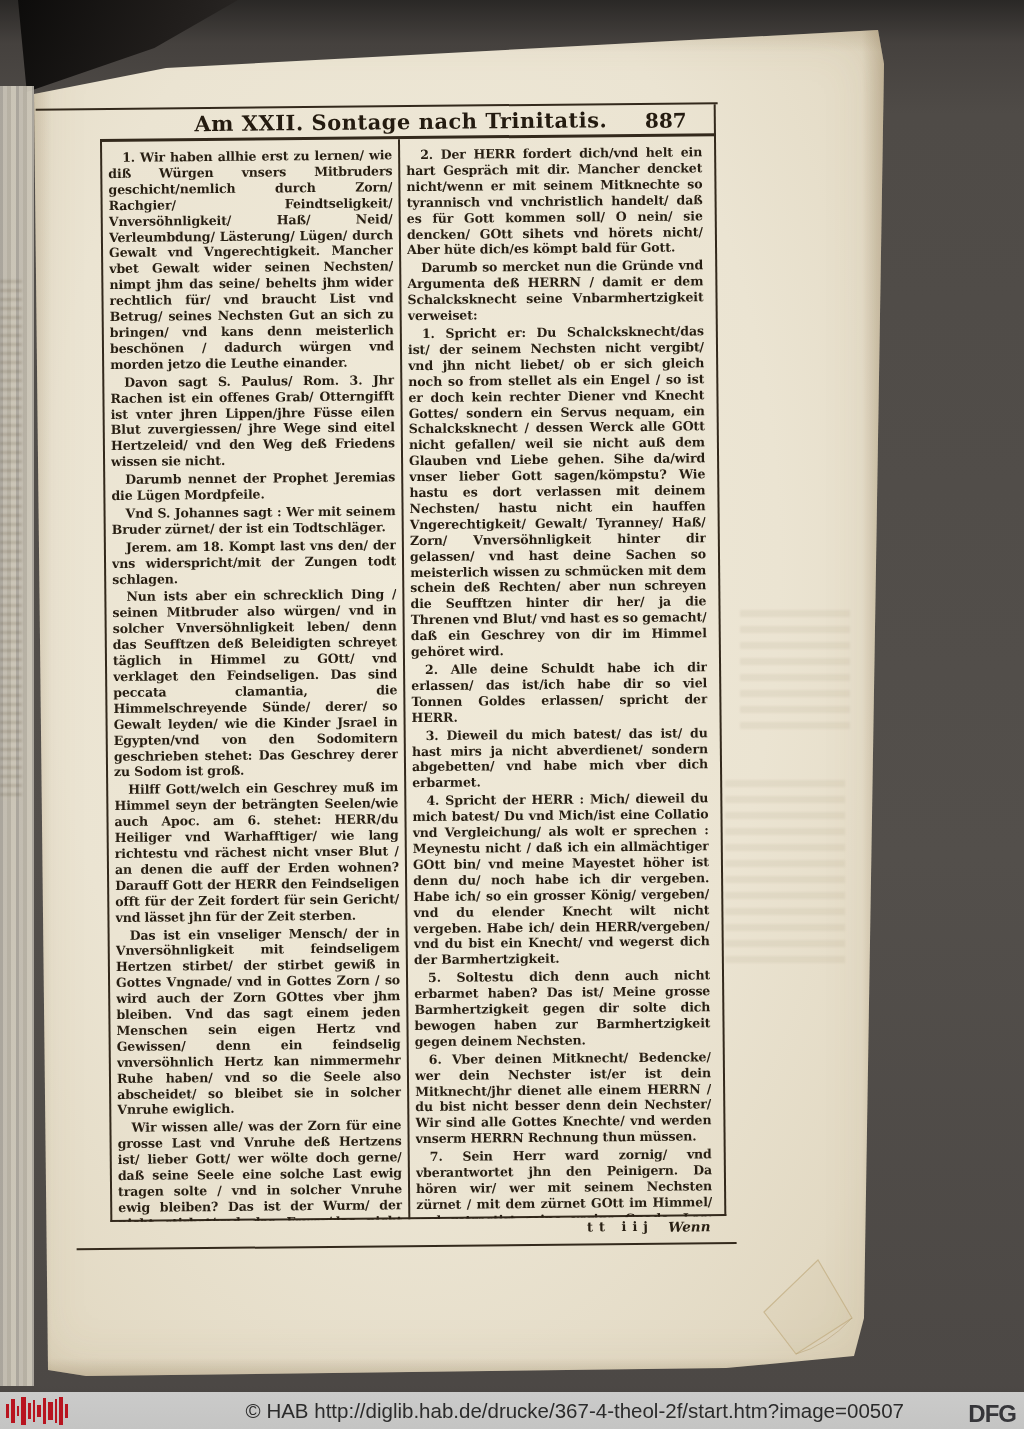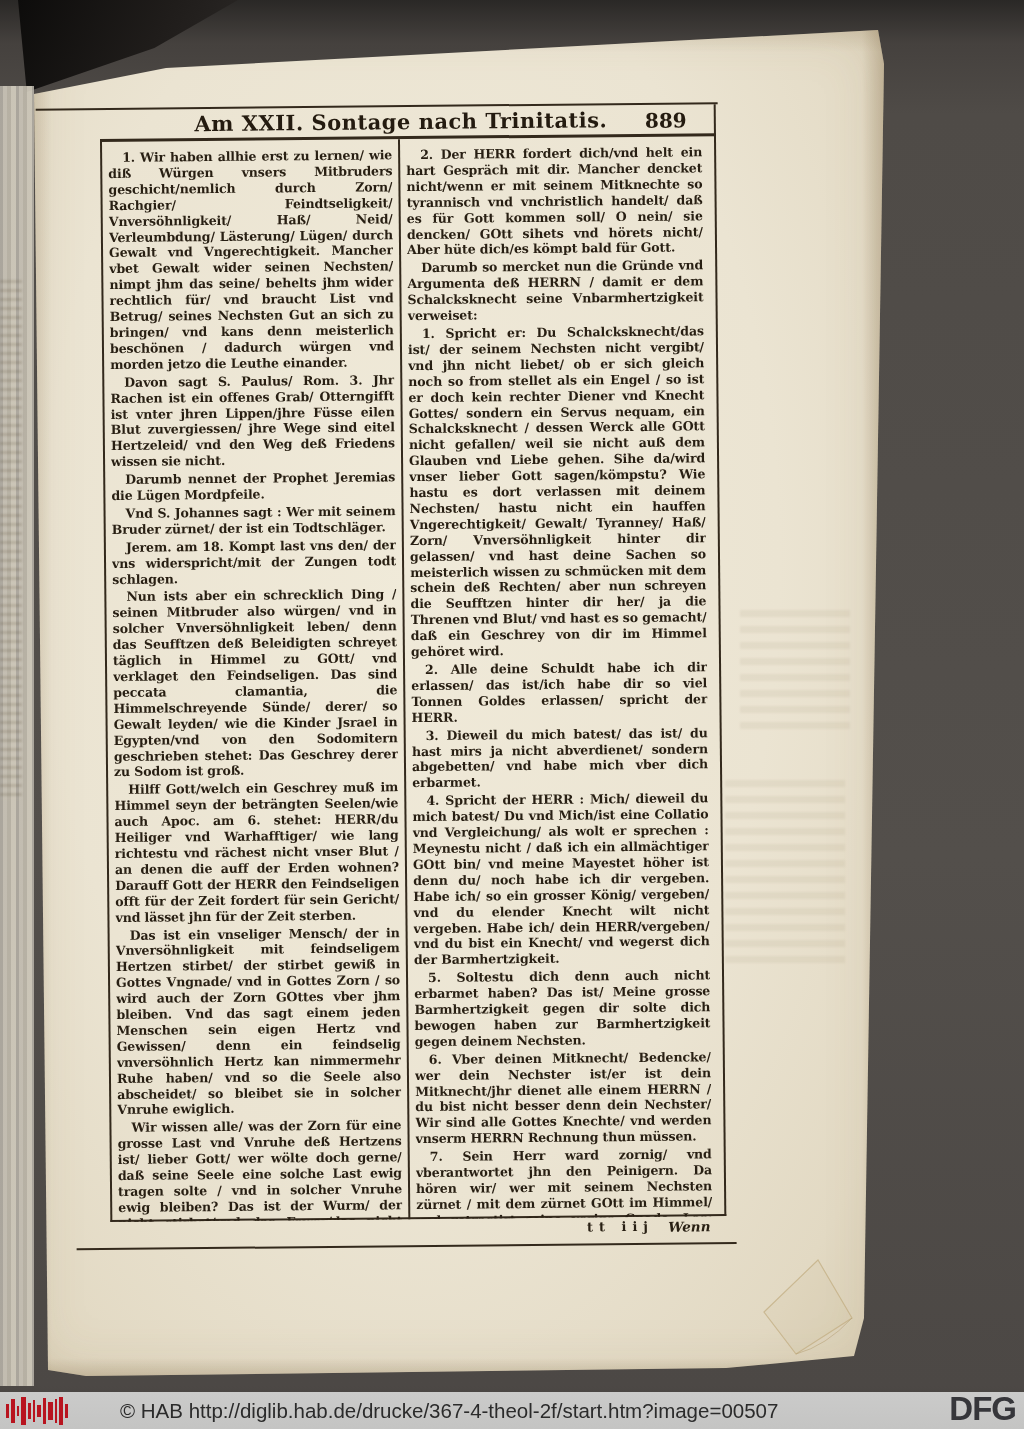--- a/index.html
+++ b/index.html
@@ -80,27 +80,27 @@
   
   .footer-bar{
     position:absolute;left:0;bottom:0;width:1024px;height:37px;
     background:linear-gradient(180deg,#cbcbca,#c4c4c3);
     display:flex;align-items:center;
     font-family:"Liberation Sans", sans-serif;
   }
   .hab-logo{position:absolute;left:6px;bottom:3px;height:30px;width:62px;display:flex;align-items:center;gap:2px;}
   .hab-logo i{display:block;background:#b8141f;}
   .footer-text{
-    position:absolute;left:120px;right:120px;text-align:left;
+    position:absolute;left:120px;right:120px;text-align:right;
     font-size:20.5px;color:#2b2b2b;letter-spacing:0;
     white-space:nowrap;
   }
   .dfg-logo{
     position:absolute;right:8px;bottom:1px;
-    font-size:33px;font-weight:800;color:#36363a;
+    font-size:24px;font-weight:800;color:#36363a;
     letter-spacing:-1px;transform:scaleY(1.02);
     font-family:"Liberation Sans", sans-serif;
   }
 </style>
 </head>
 <body>
 
 <div class="cover-wedge"></div>
 <div class="page-stack"></div>
 <div class="facing-page-sliver"></div>
@@ -119,21 +119,21 @@
 
   <div class="rule" style="left:10px;top:86px;width:682px;height:2px;"></div>
   <div class="rule" style="left:74px;top:117px;width:616px;height:3px;"></div>
   <div class="rule" style="left:74px;top:117px;width:2px;height:1083px;"></div>
   <div class="rule" style="left:372px;top:120px;width:2px;height:1080px;"></div>
   <div class="rule" style="left:688px;top:88px;width:2px;height:1112px;"></div>
   <div class="rule" style="left:74px;top:1198px;width:616px;height:2px;"></div>
   <div class="rule" style="left:40px;top:1226px;width:660px;height:2px;"></div>
 
   <div class="header-title">Am XXII. Sontage nach Trinitatis.</div>
-  <div class="page-num">889</div>
+  <div class="page-num">887</div>
 
   <div class="column col-left">
     <p>1.   Wir haben allhie erst zu lernen/ wie diß Würgen vnsers Mitbruders geschicht/nemlich durch Zorn/ Rachgier/ Feindtseligkeit/ Vnversöhnligkeit/ Haß/ Neid/ Verleumbdung/ Lästerung/ Lügen/ durch Gewalt vnd Vngerechtigkeit. Mancher vbet Gewalt wider seinen Nechsten/ nimpt jhm das seine/ behelts jhm wider rechtlich für/ vnd braucht List vnd Betrug/ seines Nechsten Gut an sich zu bringen/ vnd kans denn meisterlich beschönen / dadurch würgen vnd morden jetzo die Leuthe einander.</p>
     <p>Davon sagt S. Paulus/ Rom. 3. Jhr Rachen ist ein offenes Grab/ Otterngifft ist vnter jhren Lippen/jhre Füsse eilen Blut zuvergiessen/ jhre Wege sind eitel Hertzeleid/ vnd den Weg deß Friedens wissen sie nicht.</p>
     <p>Darumb nennet der Prophet Jeremias die Lügen Mordpfeile.</p>
     <p>Vnd S. Johannes sagt :  Wer mit seinem Bruder zürnet/ der ist ein Todtschläger.</p>
     <p>Jerem. am 18. Kompt last vns den/ der vns widerspricht/mit der Zungen todt schlagen.</p>
     <p>Nun ists aber ein schrecklich Ding / seinen Mitbruder also würgen/ vnd in solcher Vnversöhnligkeit leben/ denn das Seufftzen deß Beleidigten schreyet täglich in Himmel zu GOtt/ vnd verklaget den Feindseligen.  Das sind peccata clamantia, die Himmelschreyende Sünde/ derer/ so Gewalt leyden/ wie die Kinder Jsrael in Egypten/vnd von den Sodomitern geschrieben stehet:  Das Geschrey derer zu Sodom ist groß.</p>
     <p>Hilff Gott/welch ein Geschrey muß im Himmel seyn der beträngten Seelen/wie auch Apoc. am 6. stehet: HERR/du Heiliger vnd Warhafftiger/ wie lang richtestu vnd rächest nicht vnser Blut / an denen die auff der Erden wohnen? Darauff Gott der HERR den Feindseligen offt für der Zeit fordert für sein Gericht/ vnd lässet jhn für der Zeit sterben.</p>
     <p>Das ist ein vnseliger Mensch/ der in Vnversöhnligkeit mit feindseligem Hertzen stirbet/ der stirbet gewiß in Gottes Vngnade/ vnd in Gottes Zorn / so wird auch der Zorn GOttes vber jhm bleiben.  Vnd das sagt einem jeden Menschen sein eigen Hertz vnd Gewissen/ denn ein feindselig vnversöhnlich Hertz kan nimmermehr Ruhe haben/ vnd so die Seele also abscheidet/ so bleibet sie in solcher Vnruhe ewiglich.</p>

